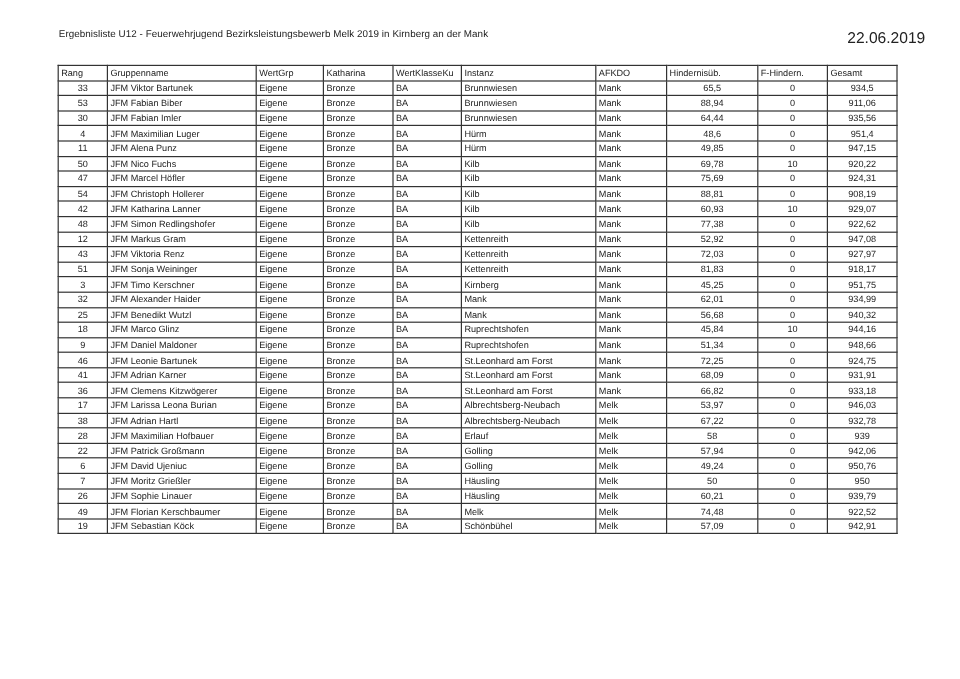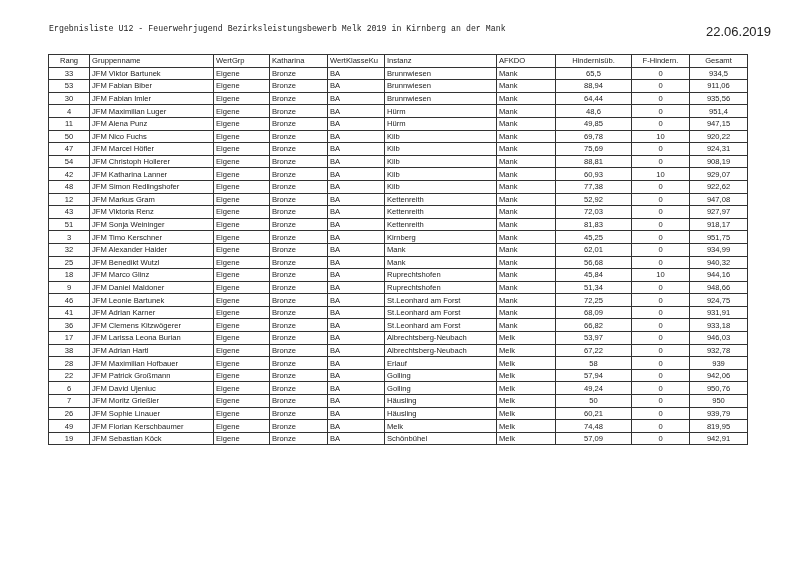--- a/index.html
+++ b/index.html
@@ -1,26 +1,26 @@
 <!DOCTYPE html>
 <html><head>
 <meta charset="utf-8">
 <style>
   html, body { margin: 0; padding: 0; background: #ffffff; }
   body { width: 800px; height: 566px; position: relative; overflow: hidden;
          font-family: "Liberation Sans", sans-serif; color: #222; }
-  .title { position: absolute; left: 49px; top: 24px; font-size: 8.2px; letter-spacing: 0.05px; font-family: Liberation Mono, monospace; }
+  .title { position: absolute; left: 49px; top: 24px; font-size: 8.2px; letter-spacing: 0.05px; }
   .date { position: absolute; left: 706px; top: 24px; font-size: 13px; }
   table { position: absolute; left: 48px; top: 54px; border-collapse: collapse;
           font-size: 7.6px; table-layout: fixed; }
   td, th { border: 1px solid #333; padding: 0 2px; height: 11.6px; line-height: 11px;
            white-space: nowrap; overflow: hidden; font-weight: normal; }
   th { text-align: left; }
   .c { text-align: center; }
-  th.c { text-align: center; }
+  th.c { text-align: left; }
 </style>
 </head>
 <body>
 
 <div class="title">Ergebnisliste U12 - Feuerwehrjugend Bezirksleistungsbewerb Melk 2019 in Kirnberg an der Mank</div>
 <div class="date">22.06.2019</div>
 
 <table>
   <colgroup>
     <col style="width:41px">
@@ -388,21 +388,21 @@
       <tr>
         <td class="c">49</td>
         <td>JFM Florian Kerschbaumer</td>
         <td>Eigene</td>
         <td>Bronze</td>
         <td>BA</td>
         <td>Melk</td>
         <td>Melk</td>
         <td class="c">74,48</td>
         <td class="c">0</td>
-        <td class="c">819,95</td>
+        <td class="c">922,52</td>
       </tr>
       <tr>
         <td class="c">19</td>
         <td>JFM Sebastian Köck</td>
         <td>Eigene</td>
         <td>Bronze</td>
         <td>BA</td>
         <td>Schönbühel</td>
         <td>Melk</td>
         <td class="c">57,09</td>

